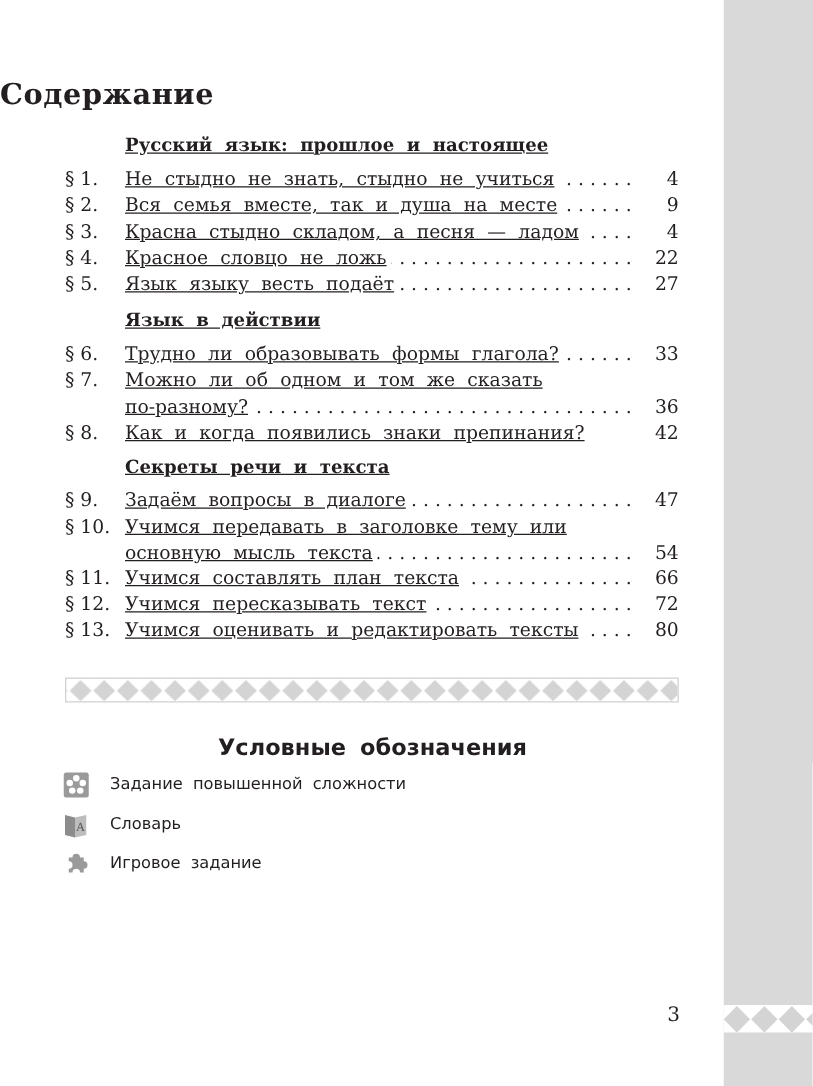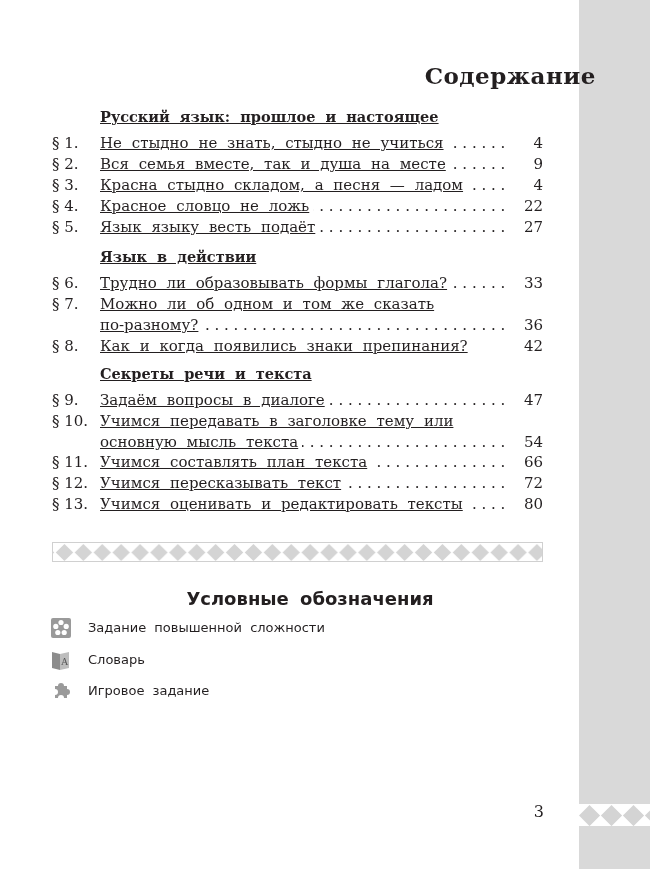--- a/index.html
+++ b/index.html
@@ -15,21 +15,21 @@
   .side-band {
     position: absolute; left: 579px; top: 804px; width: 71px; height: 22px;
     background: #ffffff; overflow: hidden;
   }
   .diamond {
     position: absolute; width: 15px; height: 15px;
     background: #d4d4d4; transform: rotate(45deg);
   }
   .title {
     position: absolute; left: 0; width: 596px; top: 62px;
-    text-align: right; font-weight: bold; font-size: 23px;
+    text-align: left; font-weight: bold; font-size: 23px;
     letter-spacing: 0.5px;
   }
   .section-head {
     position: absolute; left: 100px; font-weight: bold; font-size: 14.5px;
     word-spacing: 5px; white-space: nowrap; text-decoration: underline;
   }
   .row {
     position: absolute; left: 52px; width: 491px; height: 21px;
     font-size: 15px; line-height: 21px; white-space: nowrap;
   }
@@ -47,21 +47,21 @@
   }
   .row .txt.dots { }
   .row .pg { position: absolute; right: 0; top: 0; text-align: right; }
   .border-band {
     position: absolute; left: 52px; top: 542px; width: 491px; height: 20px;
     border: 1px solid #d0d0d0; box-sizing: border-box; overflow: hidden; background: #fff;
   }
   .legend-title {
     position: absolute; left: 0; width: 596px; top: 588px; text-align: center;
     font-family: "DejaVu Sans", "Liberation Sans", sans-serif;
-    font-weight: bold; font-size: 18px; word-spacing: 5px; margin-left: 12px;
+    font-weight: bold; font-size: 18px; word-spacing: 5px;
   }
   .legend-row {
     position: absolute; left: 50px; height: 22px;
     font-family: "DejaVu Sans", "Liberation Sans", sans-serif; font-size: 13px;
   }
   .legend-row .icon { position: absolute; left: 0; top: 0; width: 22px; height: 22px; }
   .legend-row .lbl { position: absolute; left: 38px; top: 3px; white-space: nowrap; word-spacing: 4px; }
   .page-number {
     position: absolute; left: 528px; top: 802px; width: 16px; text-align: right;
     font-size: 16px;

